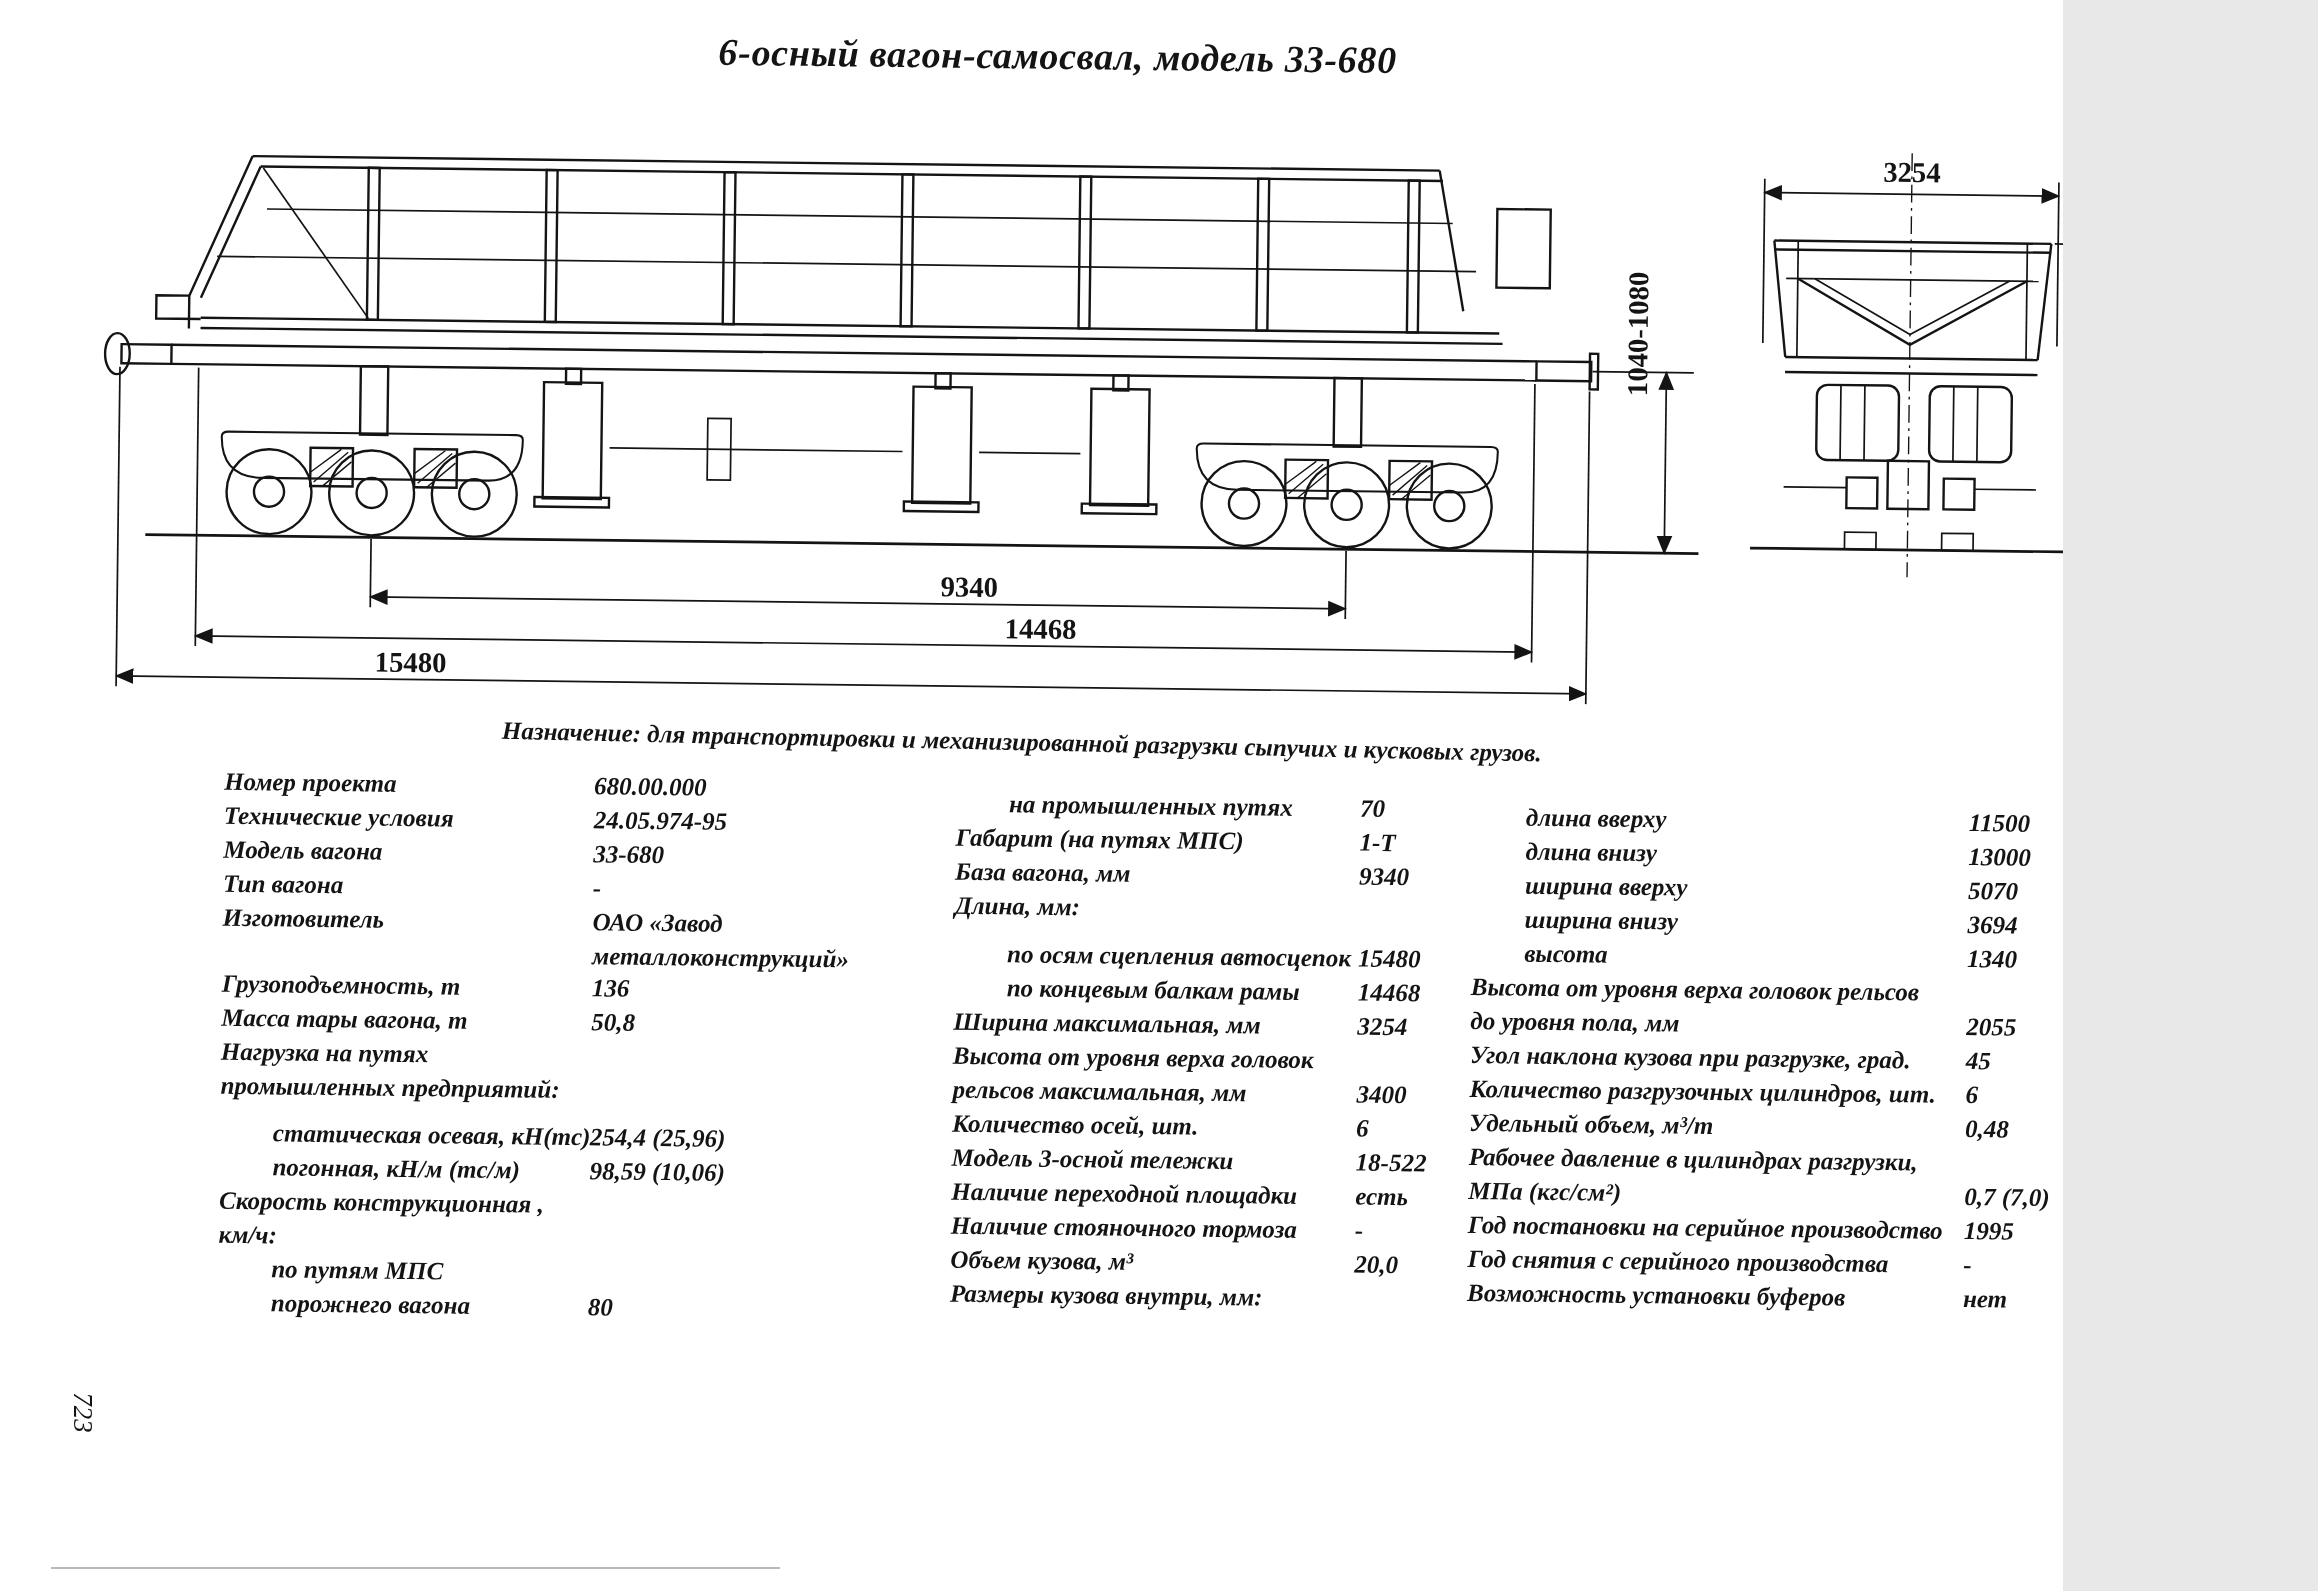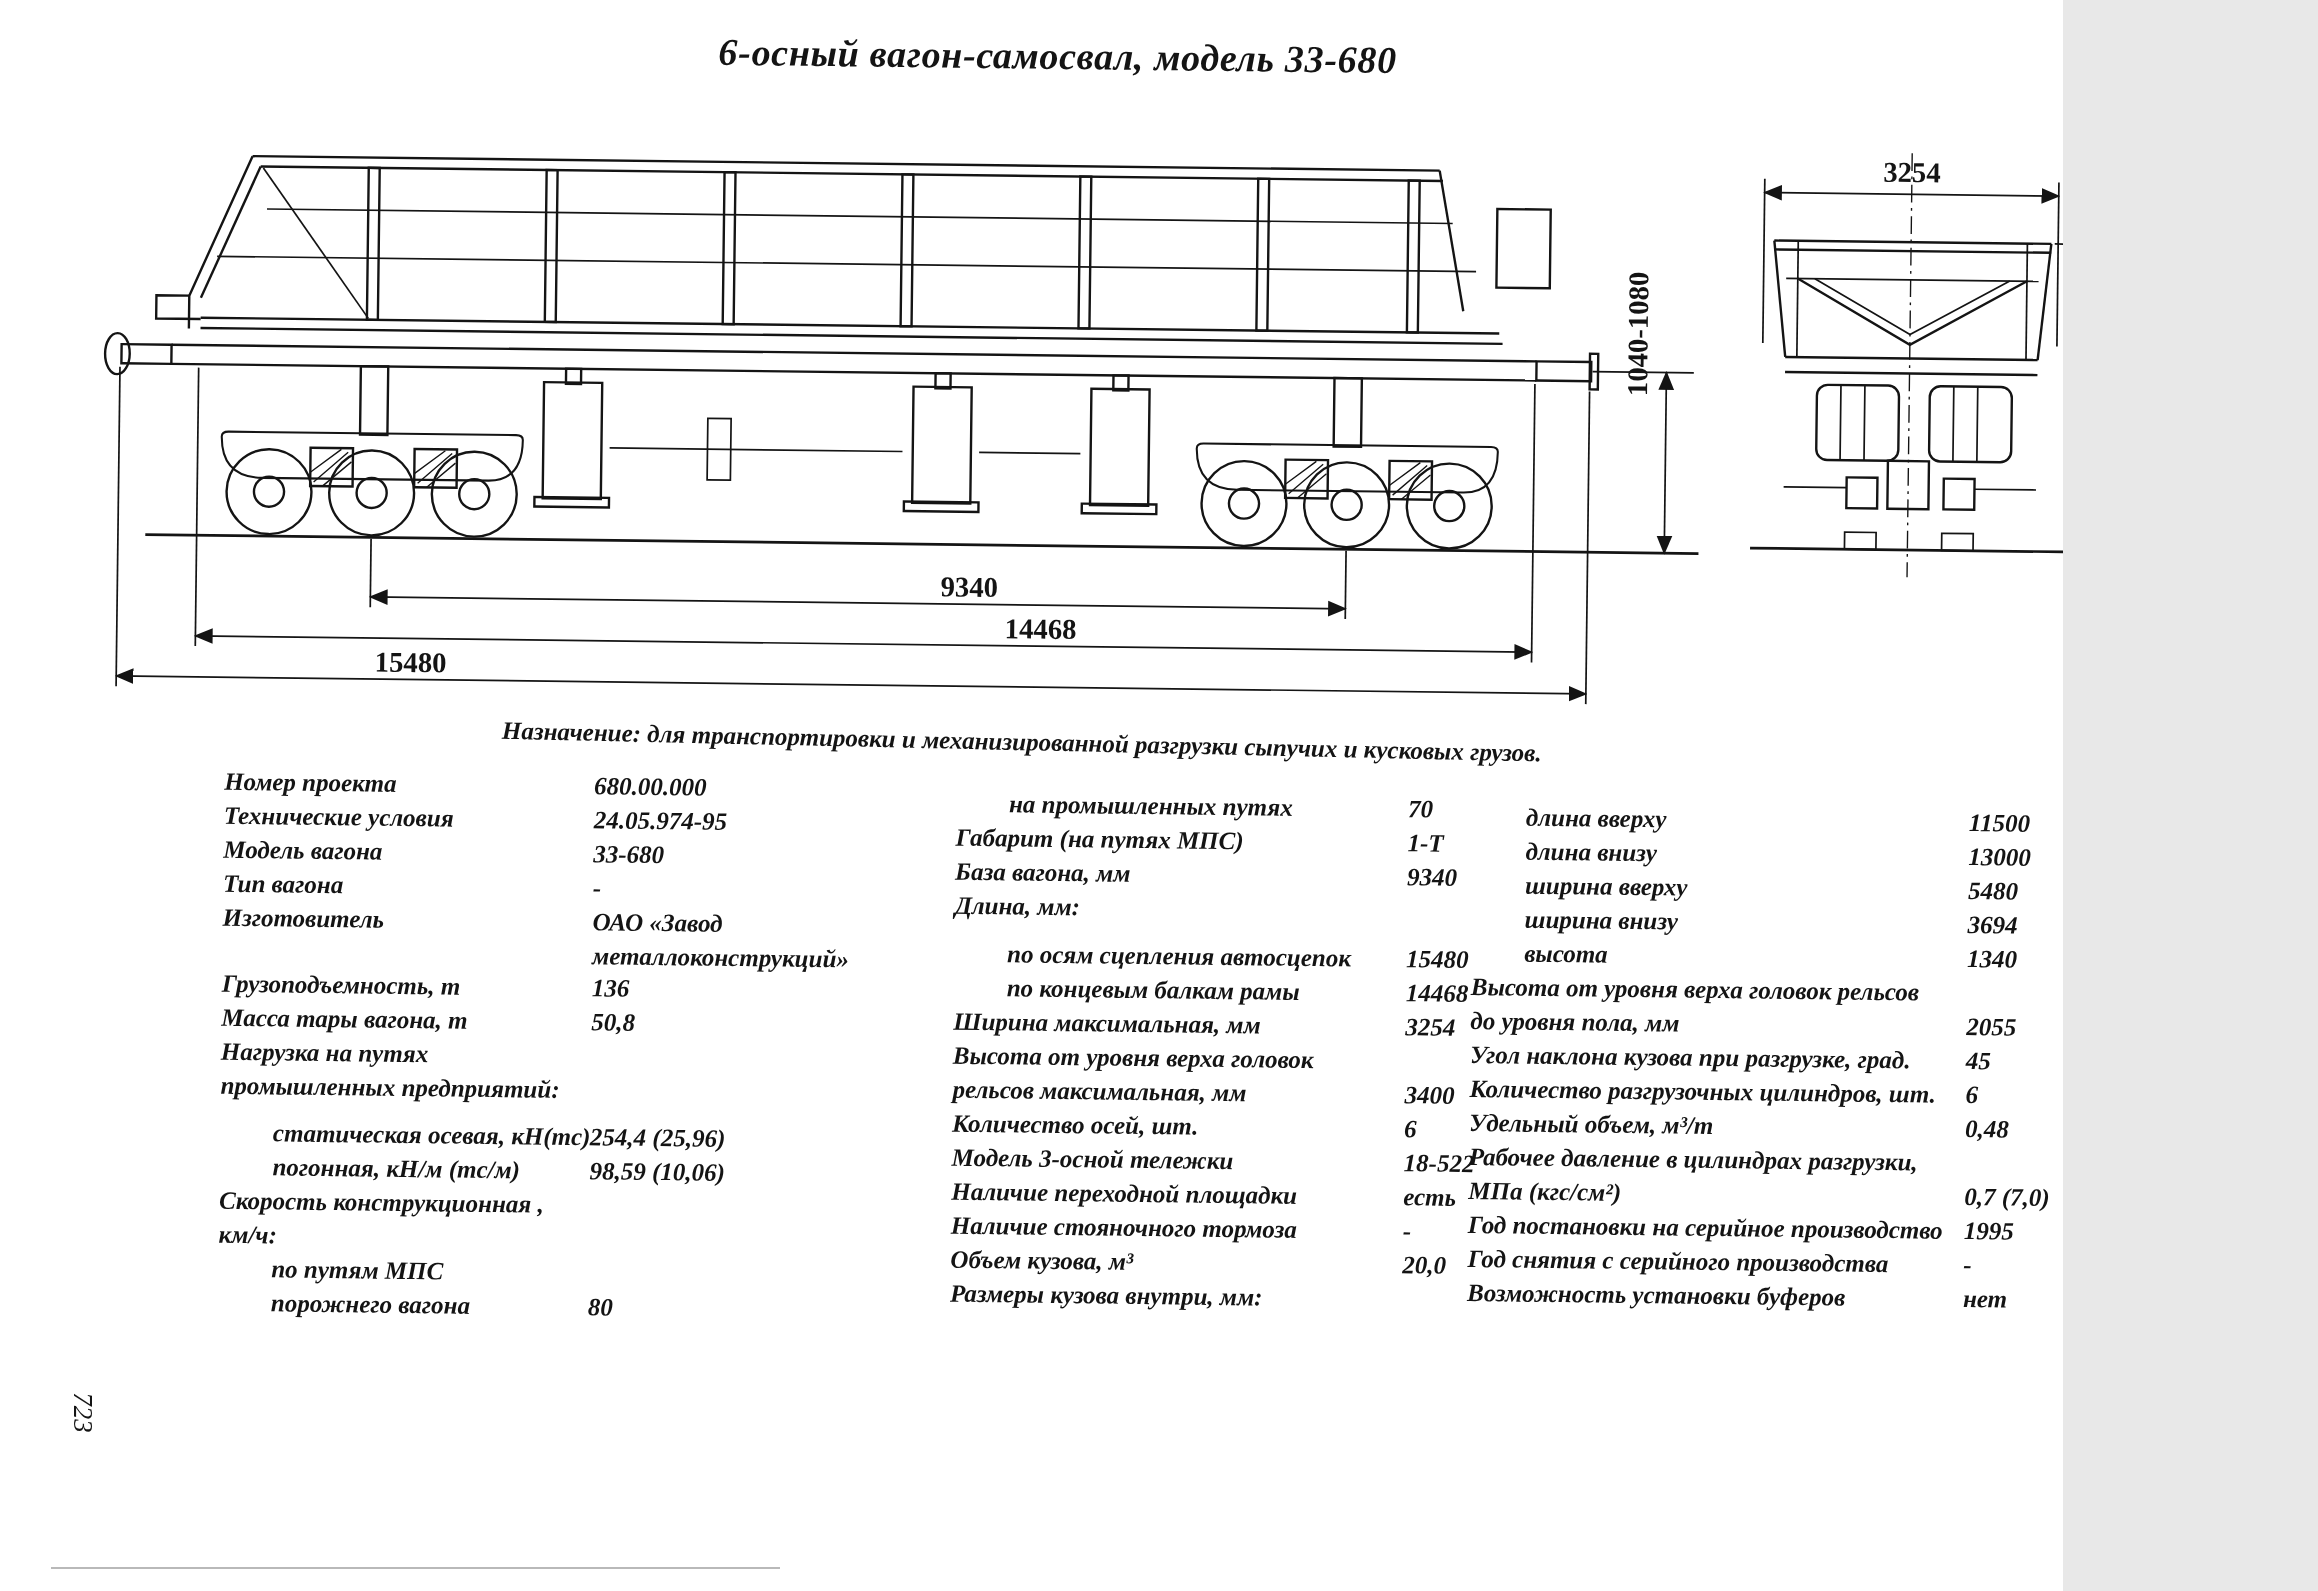--- a/index.html
+++ b/index.html
@@ -39,21 +39,21 @@
   .col1{left:226px;top:762px;width:712px;}
   .col2{left:958px;top:775px;width:766px;}
   .col3{left:1475px;top:782px;width:828px;}
   .row{position:relative;}
   .row .lbl{display:inline-block;}
   .col1 .lbl{max-width:363px;}
   .col2 .lbl{max-width:383px;}
   .col3 .lbl{max-width:479px;}
   .row .val{position:absolute;top:0;white-space:nowrap;}
   .col1 .val{left:370px;}
-  .col2 .val{left:404px;margin-left:48px;}
+  .col2 .val{left:404px;}
   .col3 .val{left:496px;}
   .row.end .val{top:auto;bottom:0;}
   .row.indent{padding-left:53px;}
   .row.gap-lg{margin-top:31.5px;}
   .row.gap-sm{margin-top:13.7px;}
   .lbl.narrow{max-width:260px;}
   .val.vnarrow{max-width:233px;white-space:normal;}
   .page-number{
     position:absolute;left:41px;top:1397px;
     font-size:27px;font-style:italic;
@@ -340,21 +340,21 @@
     <div class="row indent">
       <div class="lbl">длина вверху</div>
       <div class="val">11500</div>
     </div>
     <div class="row indent">
       <div class="lbl">длина внизу</div>
       <div class="val">13000</div>
     </div>
     <div class="row indent">
       <div class="lbl">ширина вверху</div>
-      <div class="val">5480</div>
+      <div class="val">5070</div>
     </div>
     <div class="row indent">
       <div class="lbl">ширина внизу</div>
       <div class="val">3694</div>
     </div>
     <div class="row indent">
       <div class="lbl">высота</div>
       <div class="val">1340</div>
     </div>
     <div class="row end">

